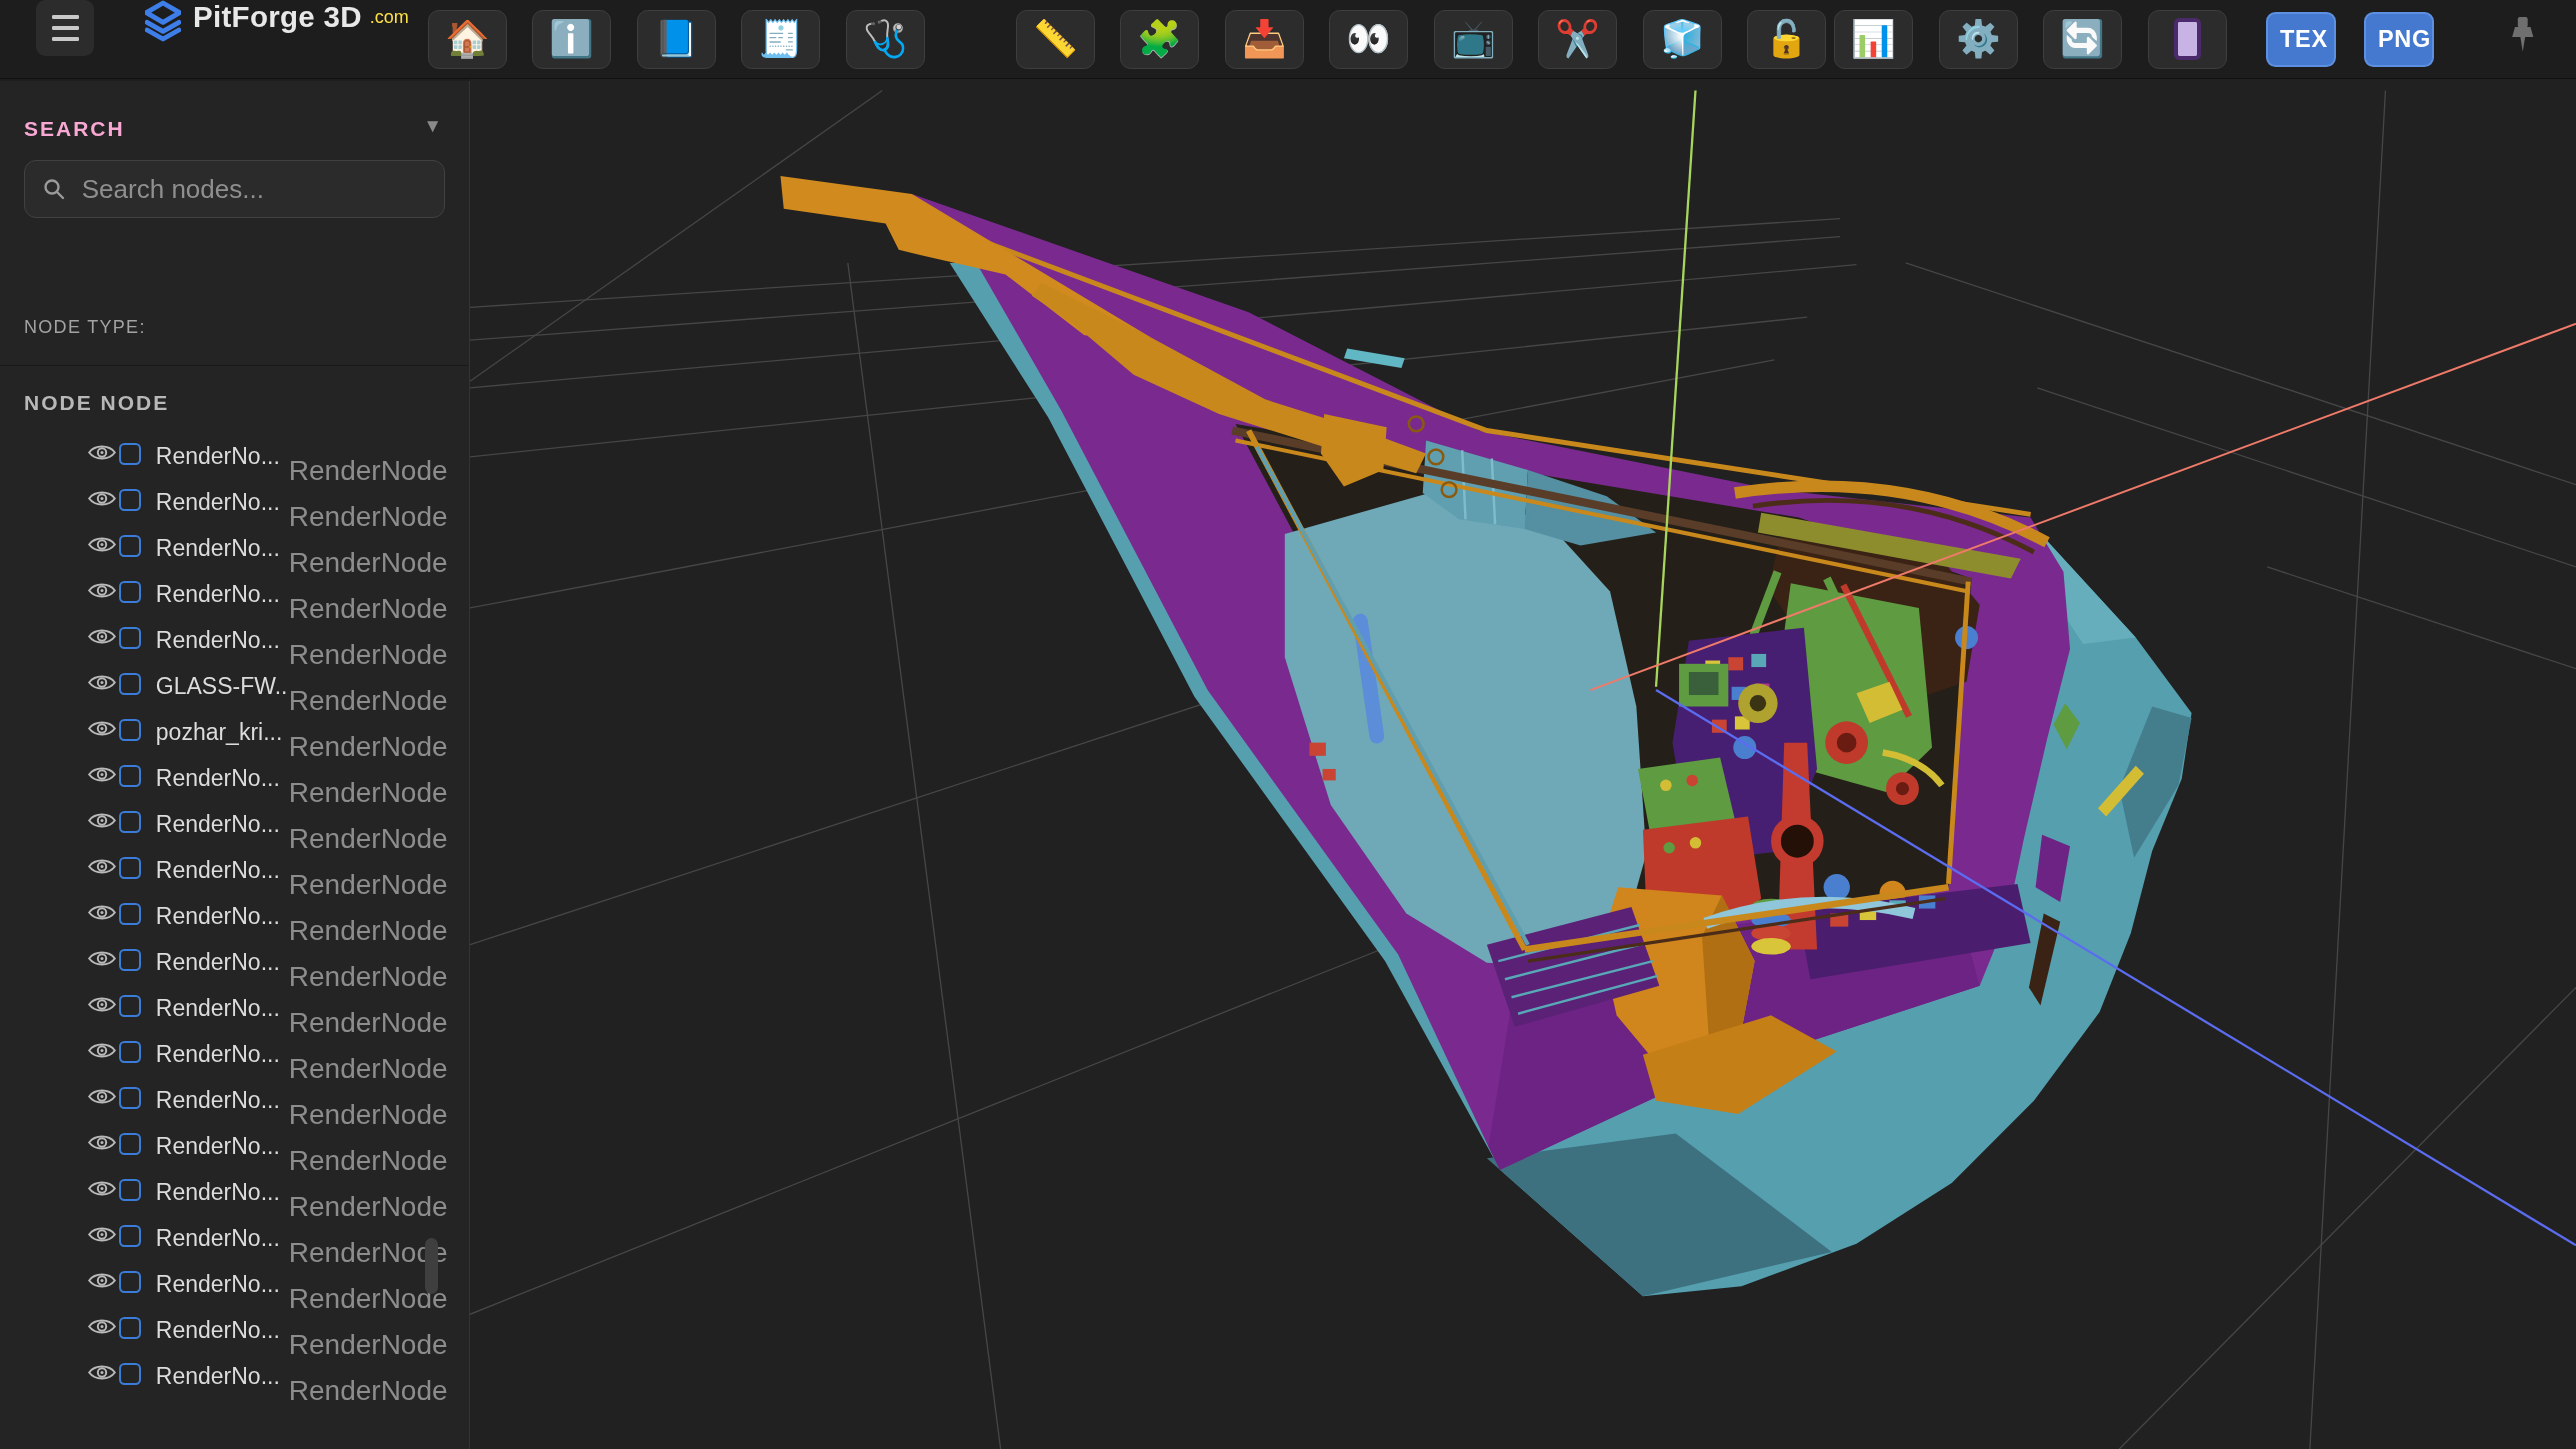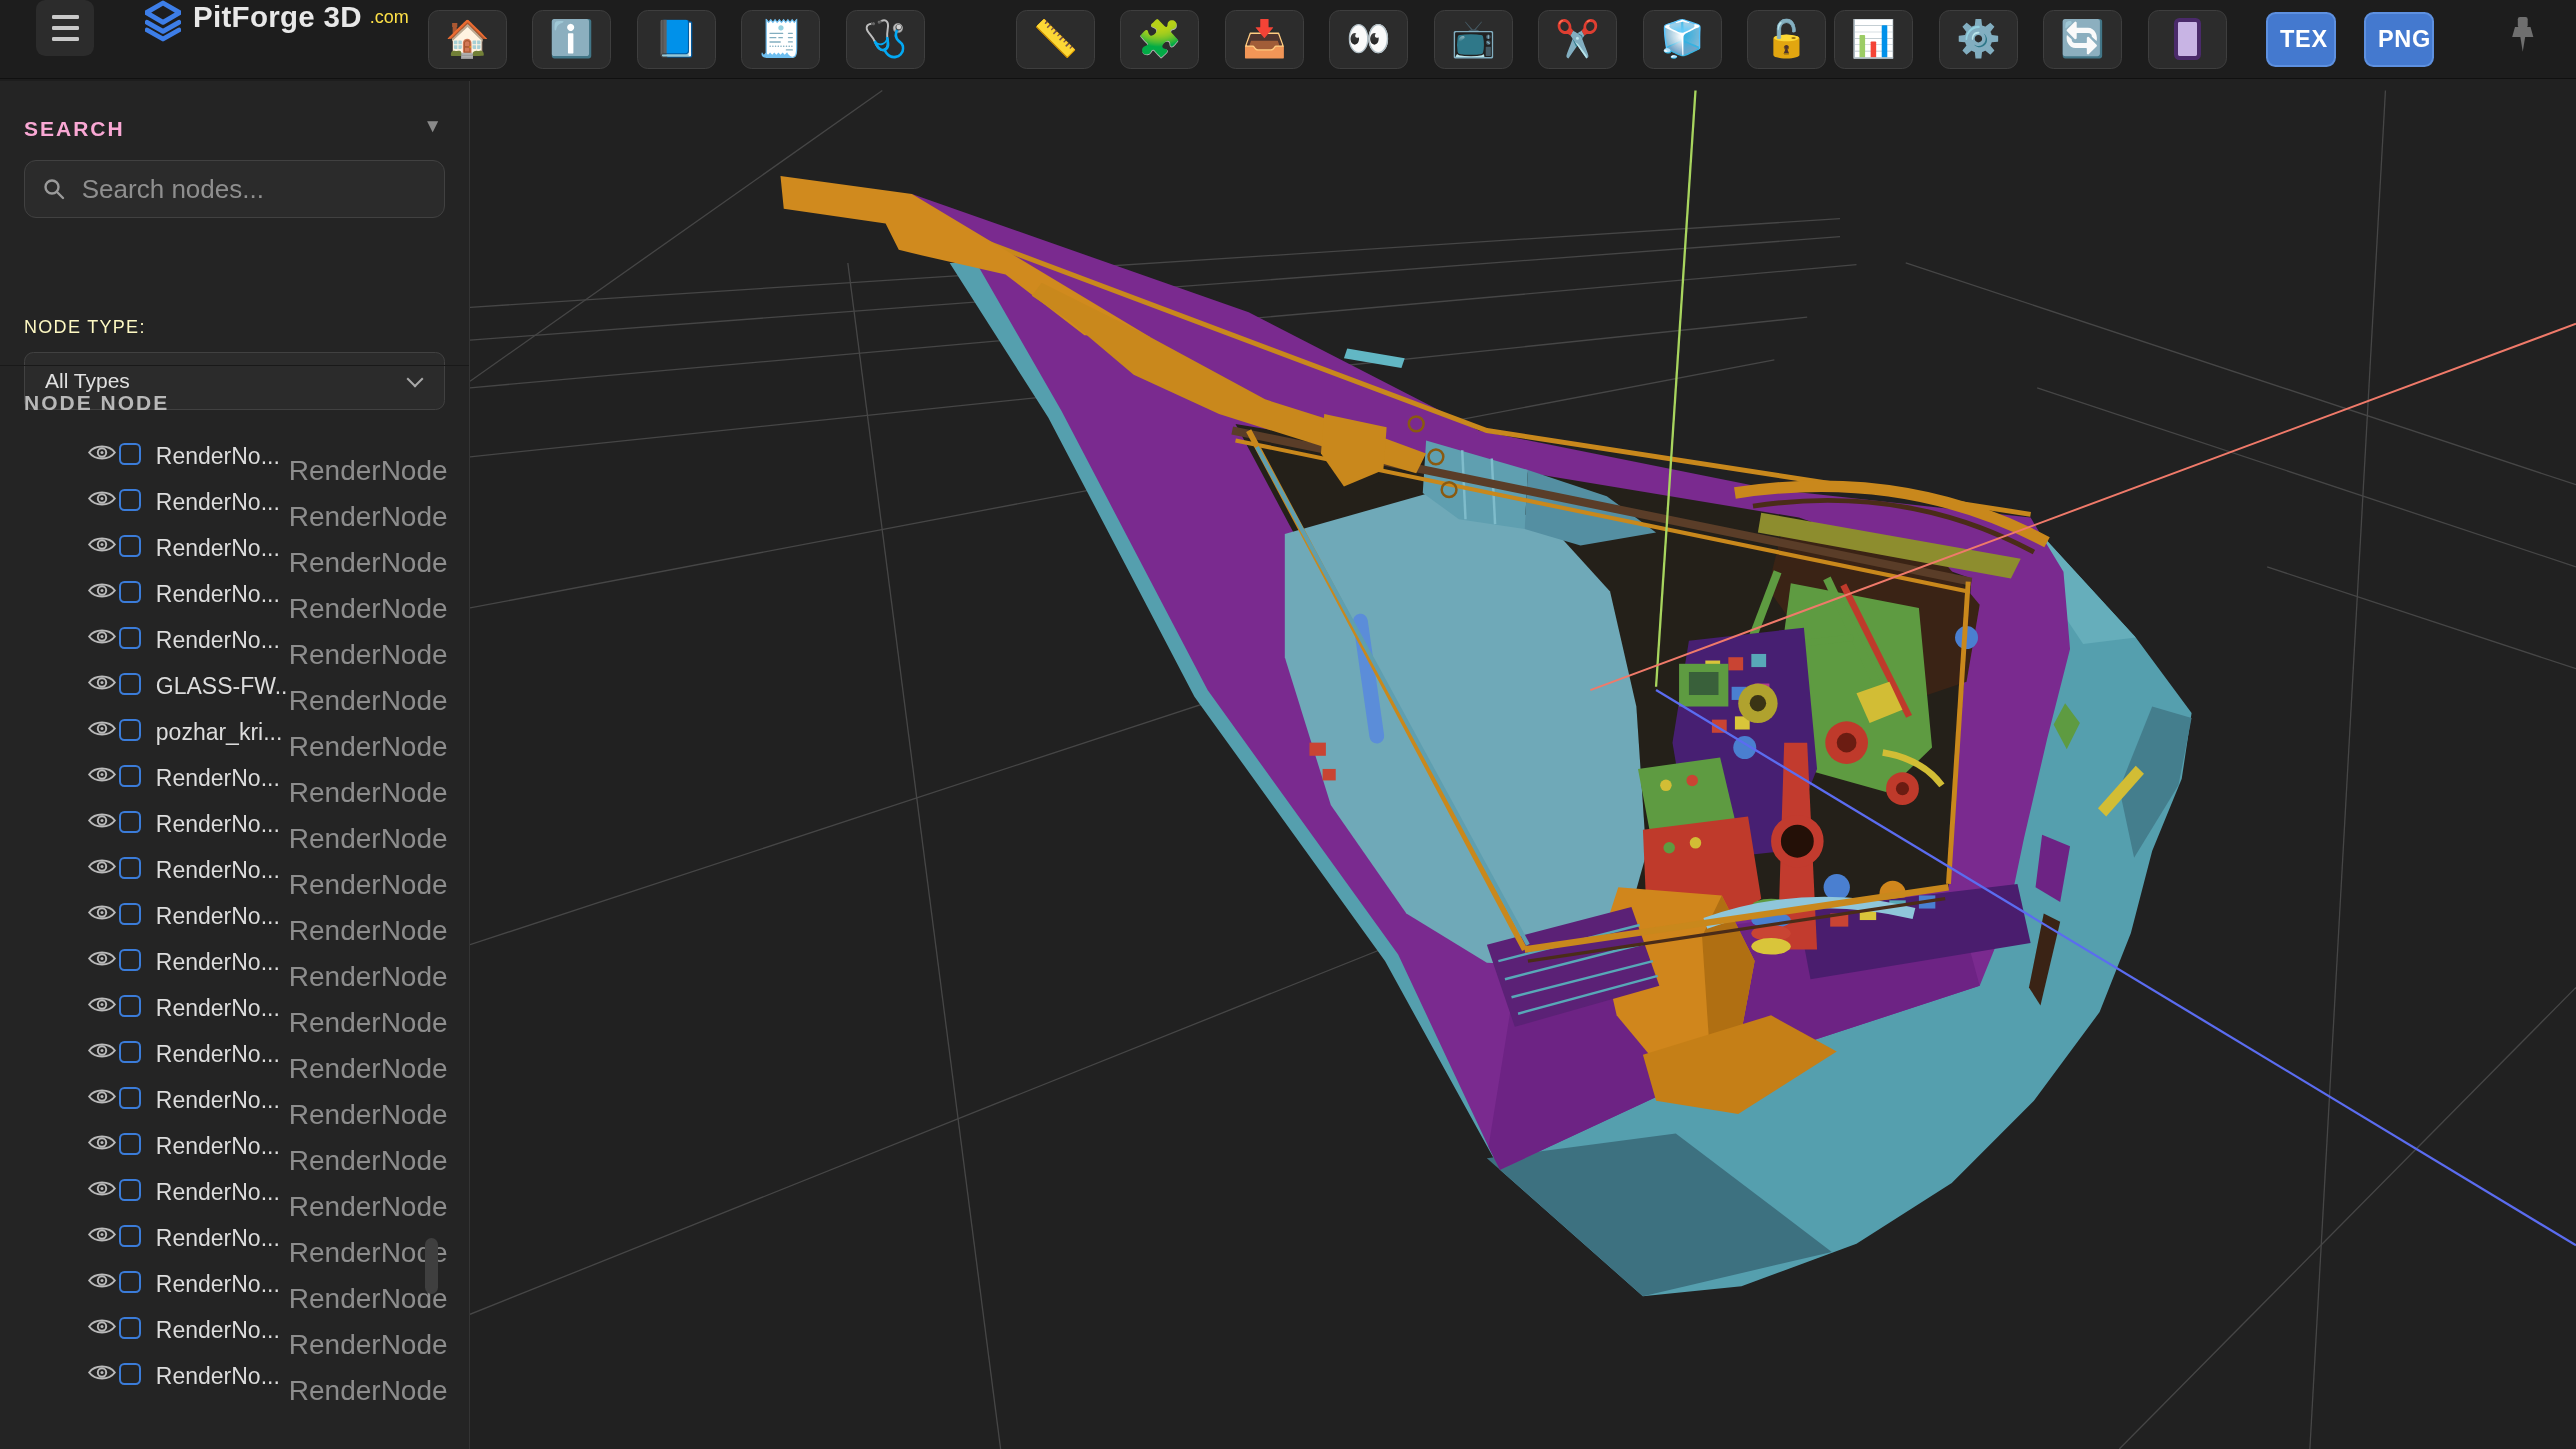--- a/index.html
+++ b/index.html
@@ -32,21 +32,21 @@
   .sidebar{position:absolute;left:0;top:81px;width:470px;height:1369px;background:#242424;
     border-right:1.3px solid #343434;}
   .sec-head{position:absolute;left:24px;top:110px;font-size:21px;font-weight:bold;color:#f9a8d4;letter-spacing:2px;}
   .collapse-tri{position:absolute;right:27px;top:109px;font-size:19px;color:#8a8a8a;cursor:pointer;}
   .search-box{position:absolute;left:24px;top:79px;width:421px;height:58px;background:#2b2b2b;
     border:1.3px solid #414141;border-radius:12px;display:flex;align-items:center;}
   .search-box svg{margin-left:17.4px;flex:none;}
   .search-box input{background:transparent;border:none;outline:none;color:#d6d6d6;font-size:26px;
     margin-left:13.4px;width:349px;font-family:"Liberation Sans",sans-serif;}
   .search-box input::placeholder{color:#8f8f8f;}
-  .ntype-label{position:absolute;left:24px;top:236px;font-size:18px;color:#fef9c3;letter-spacing:1.3px;}
+  .ntype-label{position:absolute;left:24px;top:236px;font-size:18px;color:#a3a3a3;letter-spacing:1.3px;}
   .ntype-select{position:absolute;left:24px;top:191px;width:421px;height:58px;background:#2b2b2b;
     border:1.3px solid #414141;border-radius:9.4px;display:flex;align-items:center;cursor:pointer;}
   .ntype-select .val{margin-left:20px;font-size:21px;color:#e0e0e0;}
   .chev{position:absolute;right:23px;top:20px;width:12px;height:12px;border:solid #a8a8a8;
     border-width:0 2.7px 2.7px 0;transform:rotate(45deg);}
   .divider{position:absolute;left:0;top:284px;width:100%;height:1.3px;background:#191919;}
   .tree-head{position:absolute;left:24px;top:310px;font-size:21px;font-weight:bold;color:#b8b8b8;letter-spacing:2px;}
   .tree{position:absolute;left:0;top:362px;width:100%;}
   .tree-row{height:46px;display:flex;align-items:flex-start;padding-left:88px;cursor:pointer;}
   .tree-row .eye{width:31px;flex:none;display:flex;align-items:center;}
@@ -158,24 +158,20 @@
 
   <div class="search-box">
     <svg width="24" height="24" viewBox="0 0 24 24">
       <circle cx="10" cy="10" r="6.5" fill="none" stroke="#9a9a9a" stroke-width="2.4"></circle>
       <line x1="15" y1="15" x2="21" y2="21" stroke="#9a9a9a" stroke-width="2.4" stroke-linecap="round"></line>
     </svg>
     <input type="text" placeholder="Search nodes..." style="">
   </div>
 
   <div class="ntype-label">NODE TYPE:</div>
-  <div class="ntype-select" style="top:271px">
-    <span class="val">All Types</span>
-    <span class="chev"></span>
-  </div>
 
   <div class="divider" style="top:284px"></div>
   <div class="tree-head">NODE NODE</div>
 
   <div class="tree">
   <div class="tree-row">
     <span class="eye">
       <svg width="28" height="19" viewBox="0 0 24 16">
         <path d="M1 8 C6 1.2 18 1.2 23 8 C18 14.8 6 14.8 1 8 Z" fill="none" stroke="#b9b9b9" stroke-width="1.7"></path>
         <circle cx="12" cy="8" r="3.6" fill="none" stroke="#b9b9b9" stroke-width="1.7"></circle>

